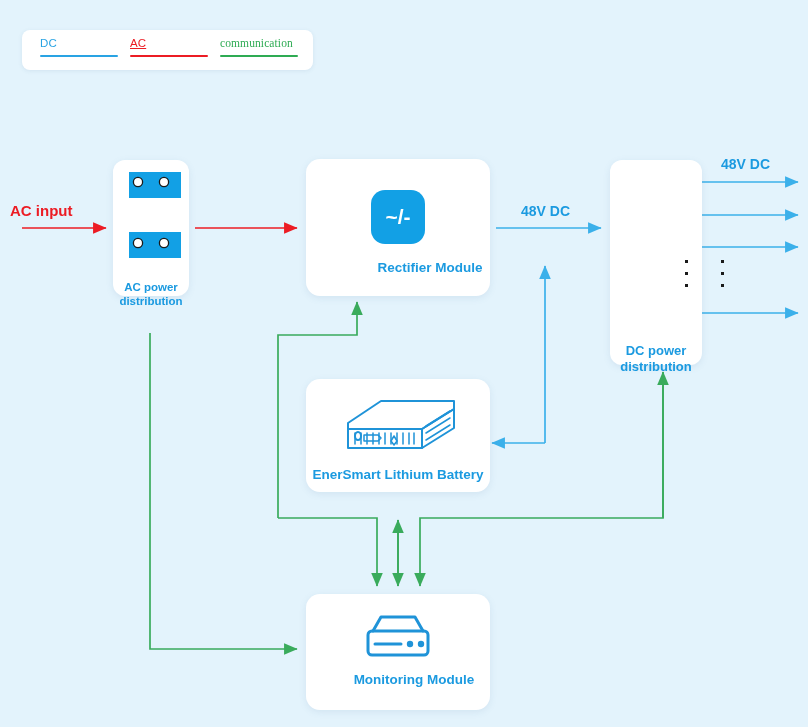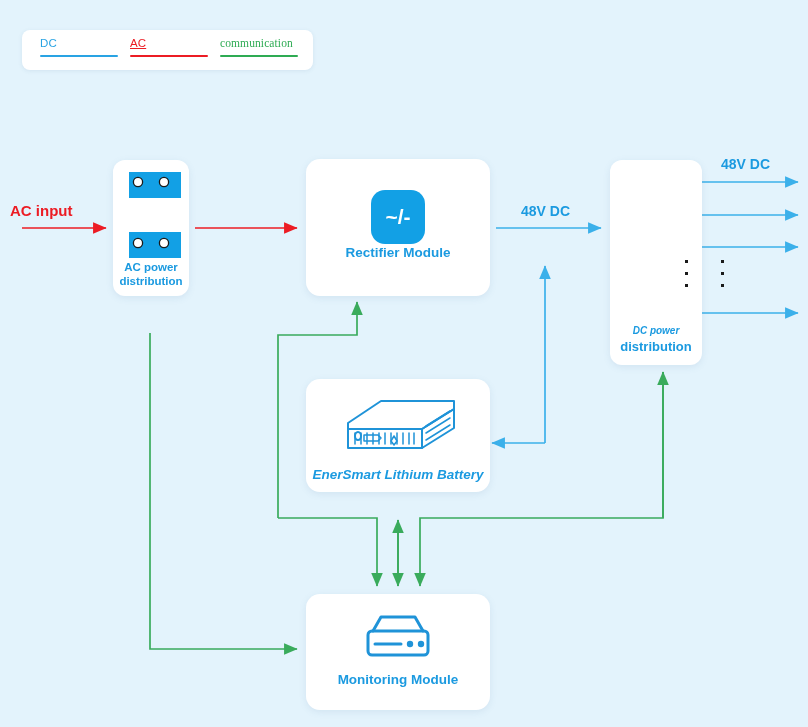--- a/index.html
+++ b/index.html
@@ -71,20 +71,21 @@
     width: 100%;
     text-align: center;
     color: #1b9ae0;
     font-weight: bold;
     font-size: 13.5px;
     line-height: 16px;
   }
   .card-label.small {
     font-size: 11.5px;
     line-height: 14px;
+    margin-top: 20px;
   }
 
   
   .dist-card {
     position: absolute;
     background: #ffffff;
     border-radius: 12px;
     box-shadow: 0 2px 7px rgba(90,130,170,0.13);
   }
 
@@ -243,40 +244,40 @@
       <circle cx="51" cy="22" r="4.6" fill="#ffffff" stroke="#1a1a1a" stroke-width="1.3"></circle>
       <circle cx="25" cy="83" r="4.6" fill="#ffffff" stroke="#1a1a1a" stroke-width="1.3"></circle>
       <circle cx="51" cy="83" r="4.6" fill="#ffffff" stroke="#1a1a1a" stroke-width="1.3"></circle>
     </svg>
     <div class="card-label small" style="top:100px;">AC power</div>
     <div class="card-label small" style="top:114px;">distribution</div>
   </div>
 
   <div class="card" style="left:306px; top:159px; width:184px; height:137px;">
     <div class="rect-icon" style="left:65px; top:31px;">~/-</div>
-    <div class="card-label" style="top:86px;">Rectifier Module</div>
+    <div class="card-label" style="top:101px;padding-left:32px;">Rectifier Module</div>
   </div>
 
   <div class="dist-card" style="left:610px; top:160px; width:92px; height:205px;">
     <div class="ellipsis-dots" style="left:75px; top:100px;">
       <span></span>
         <span></span>
         <span></span>
     </div>
-    <div class="card-label small" style="top:164px; font-size:10px;font-style:italic;">DC power</div>
+    <div class="card-label small" style="top:164px; font-size:13px;">DC power</div>
     <div class="card-label small" style="top:180px; font-size:13px;">distribution</div>
   </div>
 
   <div class="ellipsis-dots" style="left:721px; top:260px;">
     <span></span>
       <span></span>
       <span></span>
   </div>
 
-  <div class="card" style="left:306px; top:379px; width:184px; height:113px;font-style:italic;">
+  <div class="card" style="left:306px; top:379px; width:184px; height:113px;">
     <svg style="position:absolute; left:28px; top:16px; width:130px; height:66px;" viewBox="0 0 130 66" fill="none" stroke="#1f93d8" stroke-width="2" stroke-linejoin="round" stroke-linecap="round">
       <path d="M14,28 L47,6 L120,6 L120,14 L88,34 L14,34 Z"></path>
       <path d="M14,34 L14,53 L88,53 L88,34"></path>
       <path d="M88,53 L120,33 L120,14"></path>
       <path d="M88,34 L120,14"></path>
       <path d="M21,38 L21,49 M27,38 L27,49 M33,38 L33,49 M39,38 L39,49 M45,38 L45,49 M51,38 L51,49 M57,38 L57,49 M63,38 L63,49 M69,38 L69,49" stroke-width="1.5"></path>
       <path d="M75,38 L75,49 M80,38 L80,49" stroke-width="1.5"></path>
       <ellipse cx="24" cy="41" rx="3" ry="4"></ellipse>
       <path d="M30,40 L44,40 L47,43 L44,46 L30,46 Z" stroke-width="1.5"></path>
       <path d="M60,41 L63,46 L60,50 L57,46 Z" stroke-width="1.5"></path>
@@ -288,20 +289,20 @@
   </div>
 
   <div class="card" style="left:306px; top:594px; width:184px; height:116px;">
     <svg style="position:absolute; left:57px; top:19px; width:70px; height:48px;" viewBox="0 0 70 48" fill="none" stroke="#1f93d8" stroke-width="3" stroke-linejoin="round" stroke-linecap="round">
       <path d="M10,18 L18,4 L52,4 L60,18"></path>
       <rect x="5" y="18" width="60" height="24" rx="4"></rect>
       <line x1="12" y1="31" x2="38" y2="31"></line>
       <circle cx="47" cy="31" r="3.2" fill="#1f93d8" stroke="none"></circle>
       <circle cx="58" cy="31" r="3.2" fill="#1f93d8" stroke="none"></circle>
     </svg>
-    <div class="card-label" style="top:78px;">Monitoring Module</div>
+    <div class="card-label" style="top:78px;padding-left:16px;">Monitoring Module</div>
   </div>
 
   <div class="wire-label ac" style="left:10px; top:202px;">AC input</div>
   <div class="wire-label dc" style="left:521px; top:203px;">48V DC</div>
   <div class="wire-label dc" style="left:721px; top:156px;">48V DC</div>
 
 </div>
 
 </body></html>

